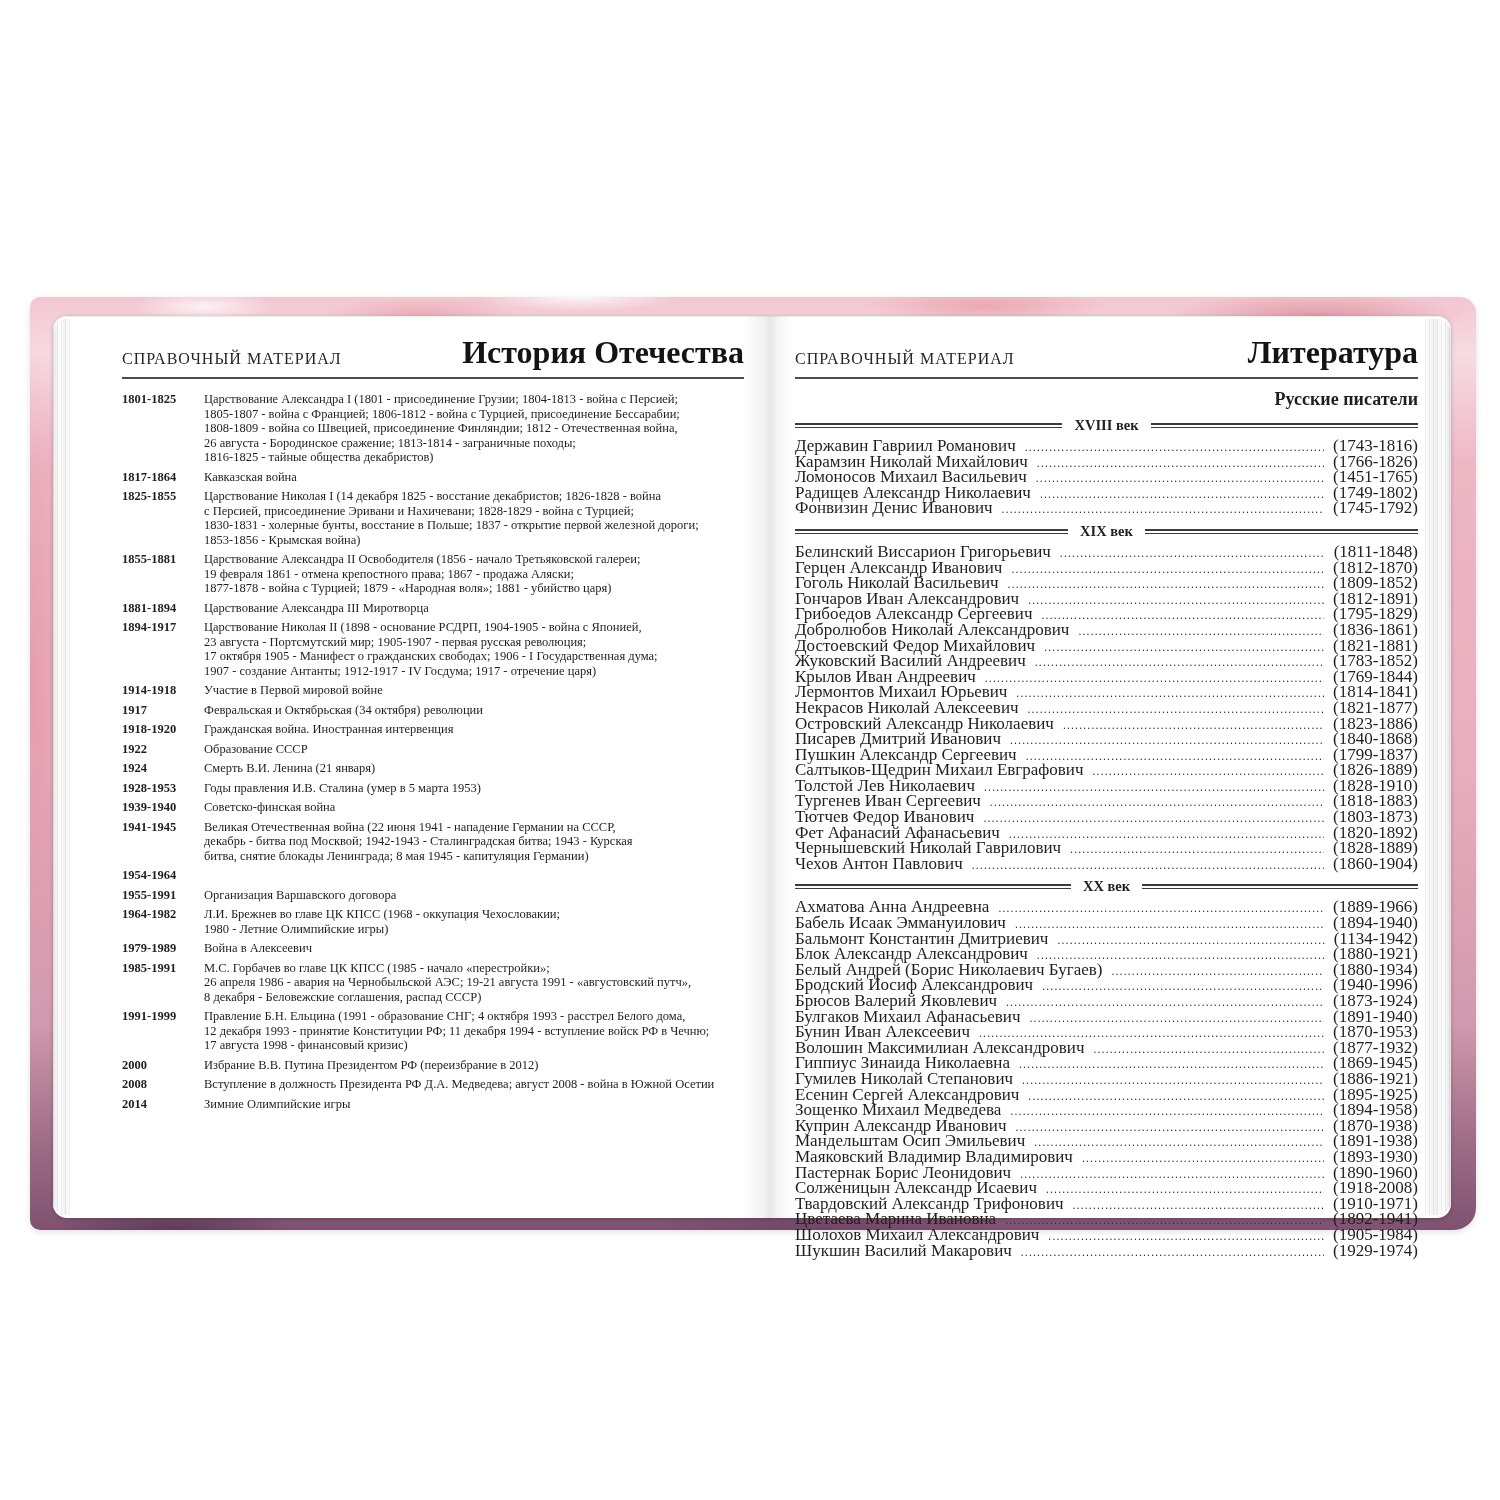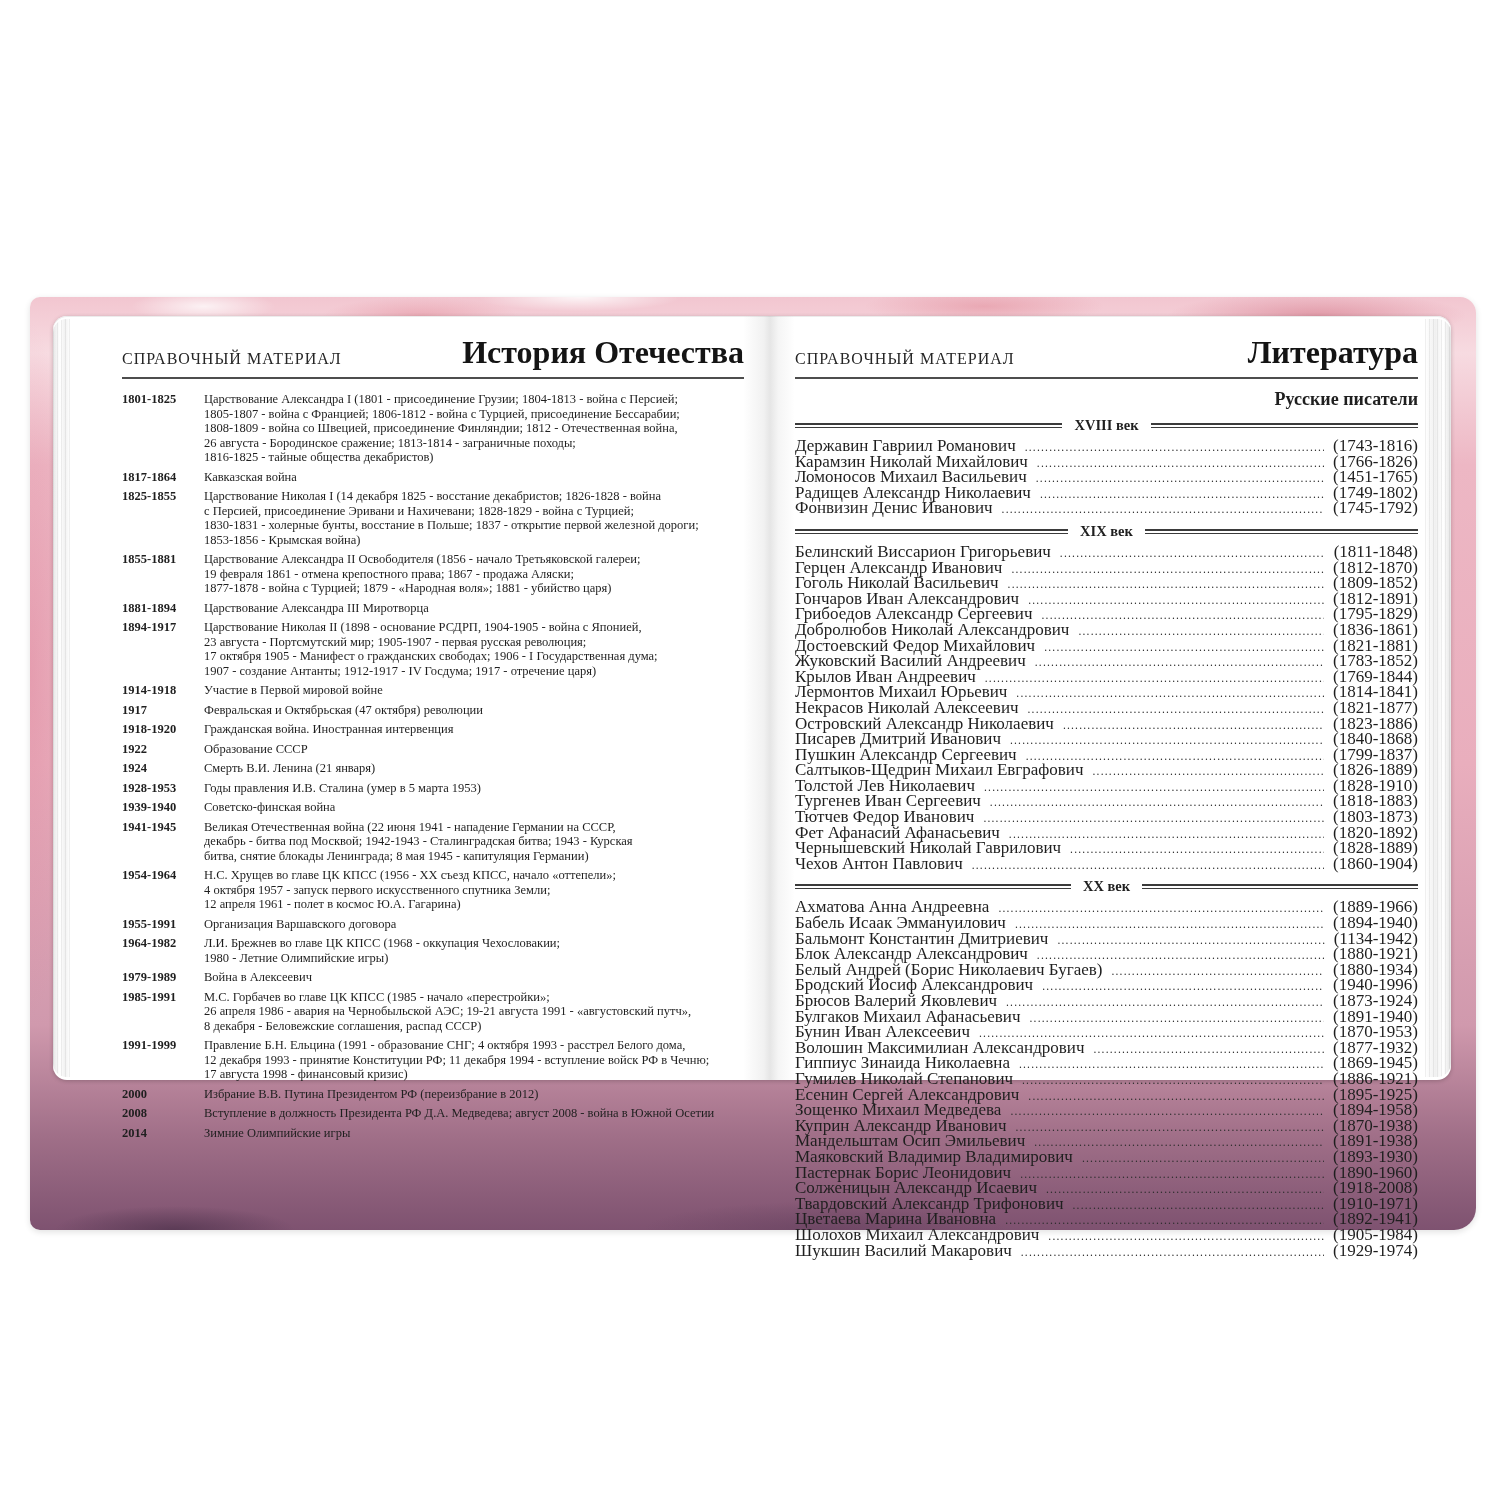--- a/index.html
+++ b/index.html
@@ -15,21 +15,21 @@
       radial-gradient(150px 28px at 27% 2%, rgba(226,138,152,.5), transparent 65%),
       radial-gradient(200px 30px at 66% 1%, rgba(222,128,142,.45), transparent 60%),
       radial-gradient(230px 36px at 89% 2%, rgba(209,112,130,.55), transparent 65%),
       radial-gradient(60px 500px at 0% 40%, rgba(219,120,145,.35), transparent 70%),
       radial-gradient(200px 40px at 10% 100%, rgba(62,40,64,.55), transparent 60%),
       radial-gradient(280px 44px at 55% 100%, rgba(90,58,86,.45), transparent 65%),
       linear-gradient(to bottom,#f2c6d0 0%,#f7dbe1 6%,#edb7c4 18%,#e9aebd 50%,#d099ad 78%,#a06f88 90%,#7e5270 100%);
     box-shadow:0 2px 6px rgba(0,0,0,.12);}
 
   
-  .pages{position:absolute;left:53px;top:316px;width:1398px;height:764px;background:#ffffff;
+  .pages{position:absolute;left:53px;top:316px;width:1398px;height:902px;background:#ffffff;
     border-radius:14px;box-shadow:0 1px 4px rgba(0,0,0,.22), inset 0 1px 0 #ececec;}
   .edge-left{position:absolute;left:0;top:3px;bottom:3px;width:20px;border-radius:14px 0 0 14px;
     background:repeating-linear-gradient(90deg, rgba(0,0,0,.06) 0 1px, rgba(255,255,255,0) 1px 4px),
                linear-gradient(90deg,#e7e7e7,#ffffff 35%,#f1f1f1 60%,#ffffff 85%);}
   .edge-right{position:absolute;right:0;top:3px;bottom:3px;width:26px;border-radius:0 14px 14px 0;
     background:repeating-linear-gradient(90deg, rgba(0,0,0,.06) 0 1px, rgba(255,255,255,0) 1px 4px),
                linear-gradient(90deg,#ffffff,#f0f0f0 40%,#ffffff 70%,#e4e4e4);}
   .gutter{position:absolute;left:690px;top:0;bottom:0;width:52px;
     background:linear-gradient(90deg,rgba(0,0,0,0),rgba(60,60,60,.07) 40%,rgba(60,60,60,.13) 52%,rgba(60,60,60,.05) 68%,rgba(0,0,0,0));}
 
@@ -113,21 +113,21 @@
 23 августа - Портсмутский мир; 1905-1907 - первая русская революция;
 17 октября 1905 - Манифест о гражданских свободах; 1906 - I Государственная дума;
 1907 - создание Антанты; 1912-1917 - IV Госдума; 1917 - отречение царя)</div>
           </div>
           <div class="t-row">
             <div class="t-years">1914-1918</div>
             <div class="t-desc">Участие в Первой мировой войне</div>
           </div>
           <div class="t-row">
             <div class="t-years">1917</div>
-            <div class="t-desc">Февральская и Октябрьская (47 октября) революции</div>
+            <div class="t-desc">Февральская и Октябрьская (34 октября) революции</div>
           </div>
           <div class="t-row">
             <div class="t-years">1918-1920</div>
             <div class="t-desc">Гражданская война. Иностранная интервенция</div>
           </div>
           <div class="t-row">
             <div class="t-years">1922</div>
             <div class="t-desc">Образование СССР</div>
           </div>
           <div class="t-row">
@@ -143,23 +143,20 @@
             <div class="t-desc">Советско-финская война</div>
           </div>
           <div class="t-row">
             <div class="t-years">1941-1945</div>
             <div class="t-desc">Великая Отечественная война (22 июня 1941 - нападение Германии на СССР,
 декабрь - битва под Москвой; 1942-1943 - Сталинградская битва; 1943 - Курская
 битва, снятие блокады Ленинграда; 8 мая 1945 - капитуляция Германии)</div>
           </div>
           <div class="t-row">
             <div class="t-years">1954-1964</div>
-            <div class="t-desc">Н.С. Хрущев во главе ЦК КПСС (1956 - XX съезд КПСС, начало «оттепели»;
-4 октября 1957 - запуск первого искусственного спутника Земли;
-12 апреля 1961 - полет в космос Ю.А. Гагарина)</div>
           </div>
           <div class="t-row">
             <div class="t-years">1955-1991</div>
             <div class="t-desc">Организация Варшавского договора</div>
           </div>
           <div class="t-row">
             <div class="t-years">1964-1982</div>
             <div class="t-desc">Л.И. Брежнев во главе ЦК КПСС (1968 - оккупация Чехословакии;
 1980 - Летние Олимпийские игры)</div>
           </div>

